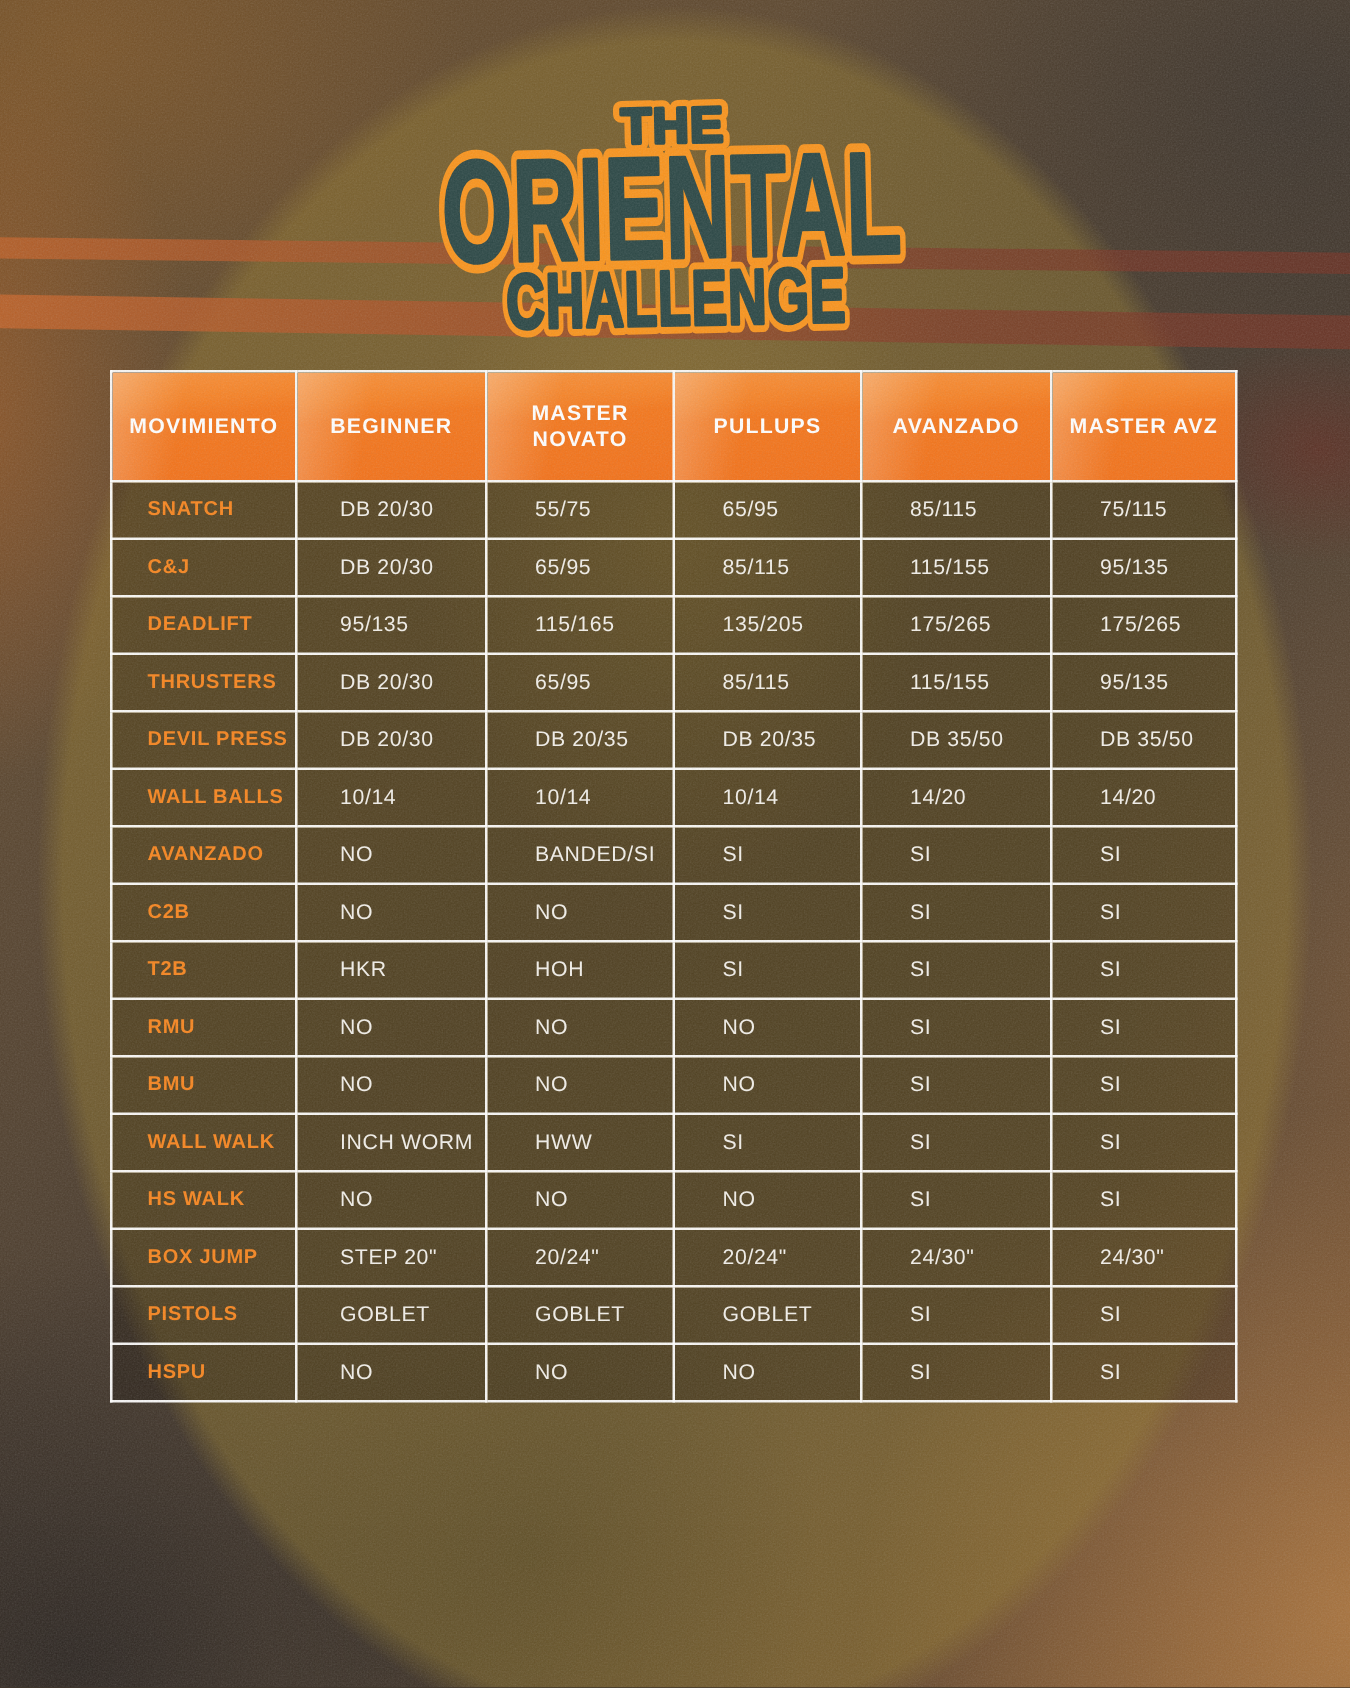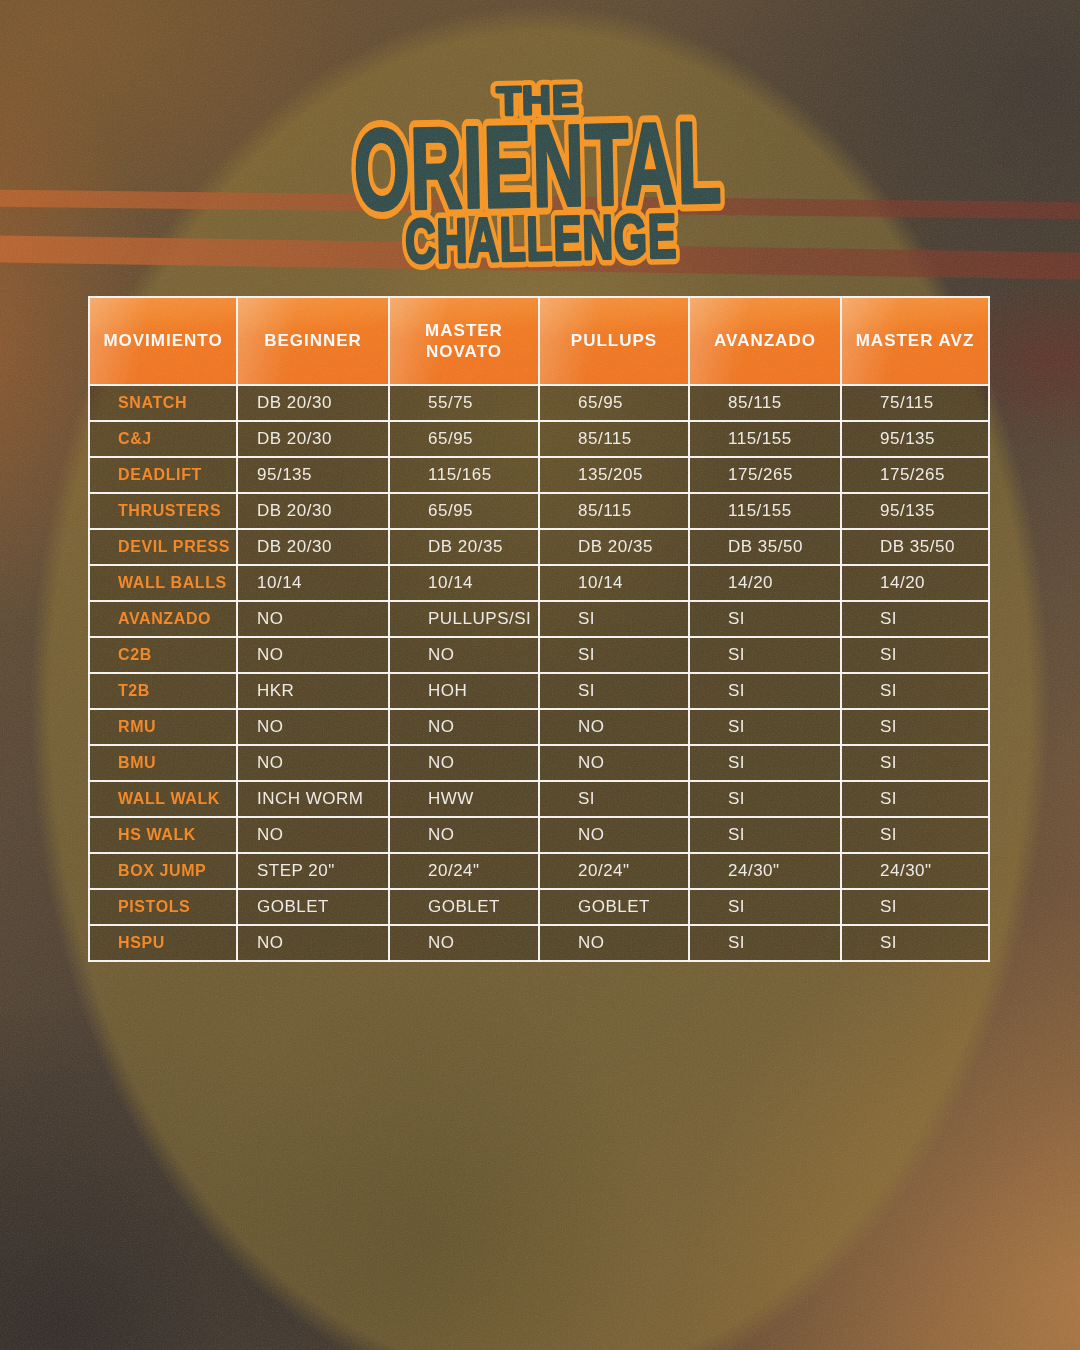--- a/index.html
+++ b/index.html
@@ -43,35 +43,35 @@
   
   table.grid{
     position:absolute;left:88px;top:296px;z-index:4;
     width:900px;border-collapse:collapse;table-layout:fixed;
   }
   table.grid th,table.grid td{
     border:2px solid rgba(255,255,255,0.95);
     vertical-align:middle;overflow:hidden;
   }
   thead tr{height:88px;}
-  tbody tr{height:36px;}
+  tbody tr{height:46px;}
   th{
     background-image:
       linear-gradient(100deg, rgba(255,255,255,0.25) 0%, rgba(255,255,255,0.10) 22%, rgba(255,255,255,0) 38%),
       linear-gradient(175deg,#f8913a 0%,#f68327 26%,#f4771c 42%,#f2711a 100%);
     color:#ffffff;font-size:17px;font-weight:bold;letter-spacing:1px;
     text-align:center;padding:0 4px;
   }
   th.narrow span{display:inline-block;max-width:100px;line-height:1.25;}
   td{
     background:rgba(22,14,9,0.32);
     color:#F2EFE9;font-size:17px;letter-spacing:0.5px;
     padding-left:38px;white-space:nowrap;
   }
-  td.c2{padding-left:19px;}
+  td.c2{padding-left:34px;}
   td.mov{
     color:#F6851F;font-weight:bold;font-size:16px;letter-spacing:0.6px;
     padding-left:28px;
   }
   
   .noise{position:absolute;inset:0;z-index:6;opacity:0.16;pointer-events:none;}
 </style>
 </head>
 <body>
 
@@ -158,21 +158,21 @@
           <td class="mov">WALL BALLS</td>
           <td class="c2">10/14</td>
           <td>10/14</td>
           <td>10/14</td>
           <td>14/20</td>
           <td>14/20</td>
         </tr>
         <tr>
           <td class="mov">AVANZADO</td>
           <td class="c2">NO</td>
-          <td>PULLUPS/SI</td>
+          <td>BANDED/SI</td>
           <td>SI</td>
           <td>SI</td>
           <td>SI</td>
         </tr>
         <tr>
           <td class="mov">C2B</td>
           <td class="c2">NO</td>
           <td>NO</td>
           <td>SI</td>
           <td>SI</td>

